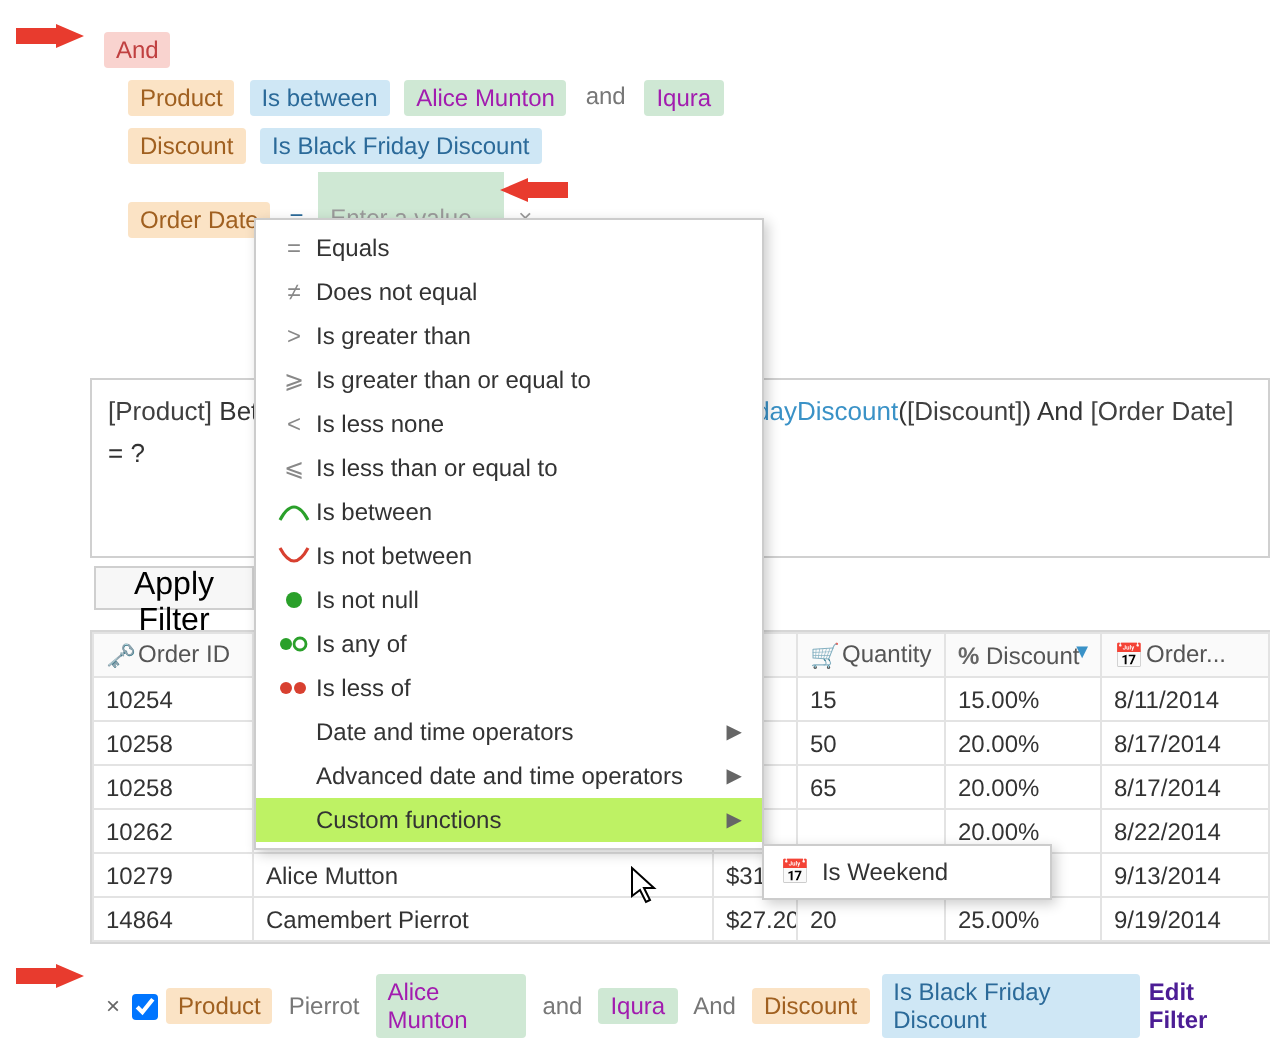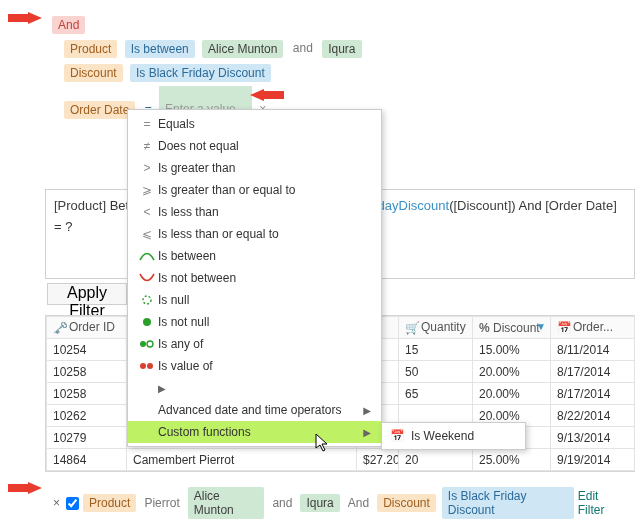--- a/index.html
+++ b/index.html
@@ -3,42 +3,42 @@
 <meta charset="utf-8">
 <style>
   * { box-sizing: border-box; margin: 0; padding: 0; }
   body { font-family: 'Segoe UI', Tahoma, sans-serif; font-size: 12px; color: #333; background: #fff; width: 641px; height: 519px; overflow: hidden; position: relative; }
   .arrow-red { position: absolute; width: 34px; height: 12px; z-index: 5; }
   .arrow-red svg { width: 100%; height: 100%; }
   .tok { display: inline-block; padding: 2px 6px; border-radius: 2px; margin: 2px 2px; vertical-align: middle; font-size: 12px; }
   .tok-and    { background: #f9d3cf; color: #c04040; }
   .tok-field  { background: #fbe3c5; color: #a06020; }
   .tok-op     { background: #cfe7f5; color: #2b6a99; }
-  .tok-val    { background: #cfe8d4; color: #404040; }
+  .tok-val    { background: #cfe8d4; color: #a21caf; }
   .tok-eq     { color: #2b6a99; padding: 2px 4px; }
   .tok-plain  { color: #777; padding: 2px 4px; }
   .tok-input  { background: #cfe8d4; color: #9a9a9a; padding: 16px 6px; display:inline-block; min-width: 90px; }
   .tok-x      { color: #999; padding: 0 4px; cursor: pointer; }
   .builder { position: absolute; left: 50px; top: 12px; }
   .builder .row { margin: 2px 0; }
   .builder .indent { margin-left: 12px; }
   .exprbox { position: absolute; left: 45px; top: 189px; width: 590px; height: 90px; border: 1px solid #d0d0d0; padding: 6px 8px; font-size: 13px; line-height: 1.6; background:#fff; z-index:1;}
   .exprbox .fld { color: #404040; }
   .exprbox .fn  { color: #3a92c7; }
   .exprbox .txt { color: #333; }
   .applybtn { position: absolute; left: 47px; top: 283px; width: 80px; height: 22px; border: 1px solid #cfcfcf; background: #f7f7f7; font-size:16px; z-index:1;}
   .grid { position: absolute; left: 45px; top: 315px; width: 590px; border: 1px solid #d6d6d6; z-index:1;}
   .grid table { width: 100%; border-collapse: collapse; table-layout: fixed; }
   .grid th, .grid td { border: 1px solid #e3e3e3; padding: 3px 6px; font-size: 12px; height: 22px; overflow:hidden; white-space:nowrap; text-overflow: clip; margin-left: 20px;}
   .grid thead th { background: #fafafa; font-weight: normal; color:#555; text-align:left; position:relative;}
   .grid td.num { text-align: left; }
   .grid td.clip { overflow:hidden; }
   .ico { display:inline-block; width:14px; height:14px; vertical-align:middle; margin-right:2px;}
   .filterbar { position: absolute; left: 45px; top: 481px; width: 590px; border-top: 0; padding: 4px 4px; display:flex; align-items:center; gap:2px; font-size:12px;}
-  .filterbar .edit { margin-left:auto; margin-right:6px; color:#0f766e; }
+  .filterbar .edit { margin-left:auto; margin-right:6px; color:#4c1d95;font-weight:bold; }
   .menu { position: absolute; left: 127px; top: 109px; width: 255px; background: #fff; border: 1px solid #ccc; box-shadow: 2px 2px 6px rgba(0,0,0,.2); z-index: 10; padding: 3px 0;}
   .menu .item { display:flex; align-items:center; height: 22px; padding: 0 10px 0 8px; cursor: default; position:relative;}
   .menu .item:hover, .menu .item.hl { background: #bef264; }
   .menu .item .mico { width: 22px; display:flex; justify-content:center; color:#888;}
   .menu .item .mlabel { flex: 1; }
   .menu .item .arrow { color:#666; font-size:10px;}
   .submenu { position: absolute; left: 381px; top: 422px; width: 145px; background: #fff; border: 1px solid #ccc; box-shadow: 2px 2px 6px rgba(0,0,0,.2); z-index: 11; padding: 2px 0;}
   .submenu .item { display:flex; align-items:center; height: 22px; padding: 0 10px 0 8px; gap:6px;}
   .cursor-ptr { position:absolute; left:315px; top:433px; z-index:15; pointer-events:none;}
   .pct-ico { font-weight:bold; color:#666;}
@@ -203,21 +203,21 @@
     <div class="item">
       <span class="mico">
         <span style="color:#888">⩾</span>
       </span>
       <span class="mlabel">Is greater than or equal to</span>
     </div>
     <div class="item">
       <span class="mico">
         <span style="color:#888">&lt;</span>
       </span>
-      <span class="mlabel">Is less than</span>
+      <span class="mlabel">Is less none</span>
     </div>
     <div class="item">
       <span class="mico">
         <span style="color:#888">⩽</span>
       </span>
       <span class="mlabel">Is less than or equal to</span>
     </div>
     <div class="item">
       <span class="mico">
         <svg width="16" height="10">
@@ -226,28 +226,20 @@
       </span>
       <span class="mlabel">Is between</span>
     </div>
     <div class="item">
       <span class="mico">
         <svg width="16" height="10">
           <path d="M1 1 Q8 14 15 1" fill="none" stroke="#d84030" stroke-width="1.6"></path>
         </svg>
       </span>
       <span class="mlabel">Is not between</span>
-    </div>
-    <div class="item">
-      <span class="mico">
-        <svg width="12" height="12">
-          <circle cx="6" cy="6" r="4" fill="none" stroke="#2aa02a" stroke-width="1.4" stroke-dasharray="2 2"></circle>
-        </svg>
-      </span>
-      <span class="mlabel">Is null</span>
     </div>
     <div class="item">
       <span class="mico">
         <svg width="12" height="12">
           <circle cx="6" cy="6" r="4" fill="#2aa02a"></circle>
         </svg>
       </span>
       <span class="mlabel">Is not null</span>
     </div>
     <div class="item">
@@ -259,24 +251,25 @@
       </span>
       <span class="mlabel">Is any of</span>
     </div>
     <div class="item">
       <span class="mico">
         <svg width="16" height="10">
           <circle cx="4" cy="5" r="3" fill="#d84030"></circle>
           <circle cx="11" cy="5" r="3" fill="#d84030"></circle>
         </svg>
       </span>
-      <span class="mlabel">Is value of</span>
+      <span class="mlabel">Is less of</span>
     </div>
     <div class="item">
       <span class="mico"></span>
+      <span class="mlabel">Date and time operators</span>
       <span class="arrow">▶</span>
     </div>
     <div class="item">
       <span class="mico"></span>
       <span class="mlabel">Advanced date and time operators</span>
       <span class="arrow">▶</span>
     </div>
     <div class="item hl">
       <span class="mico"></span>
       <span class="mlabel">Custom functions</span>

